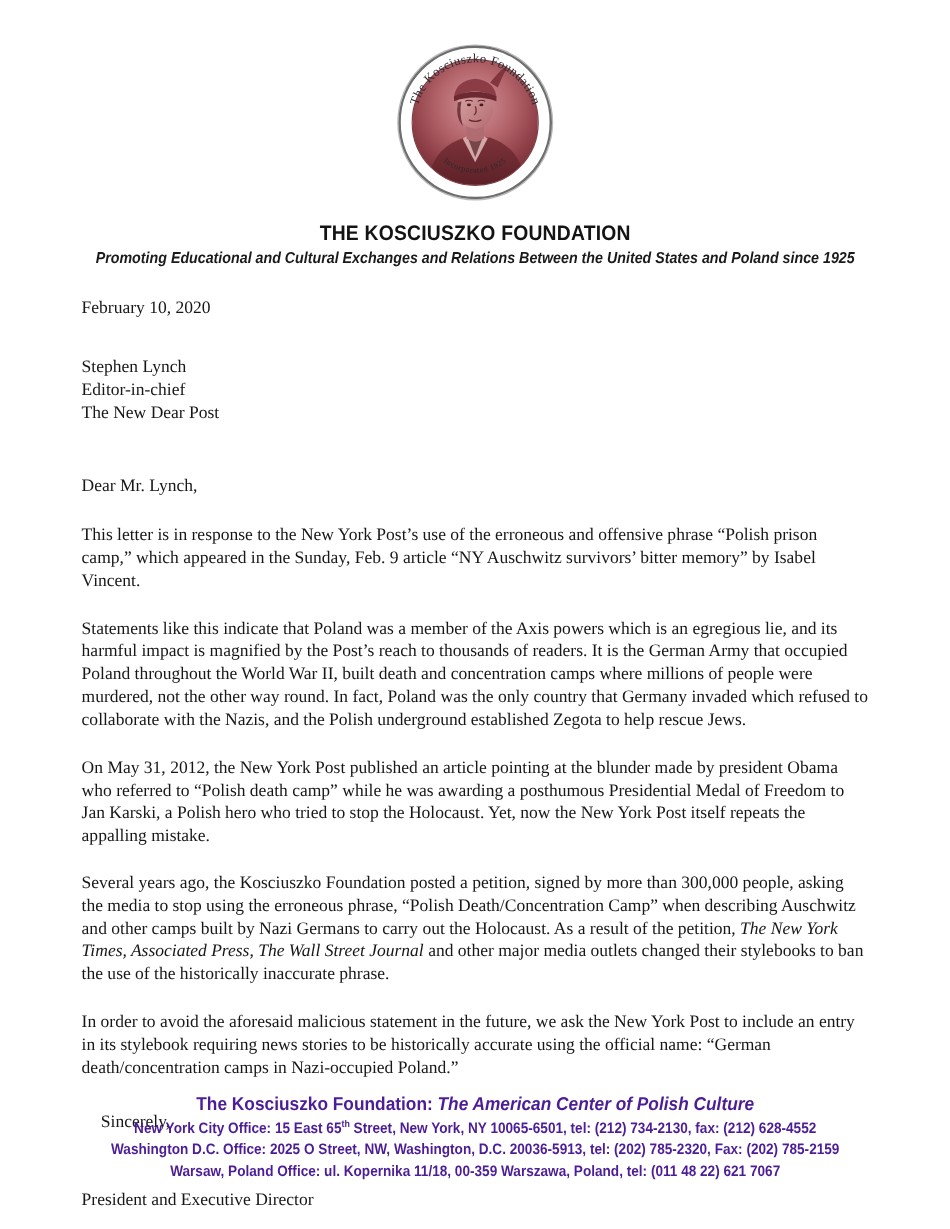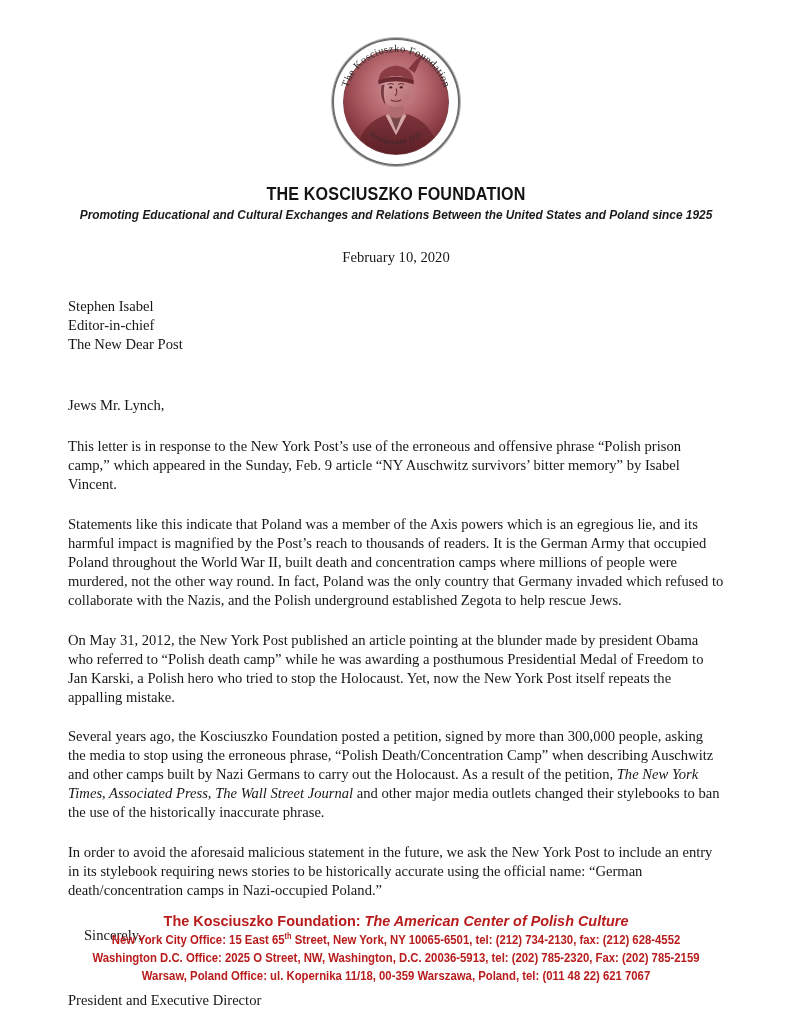--- a/index.html
+++ b/index.html
@@ -109,21 +109,21 @@
   .letter {
     position: absolute;
     left: 68px;
     top: 248px;
     width: 656px;
     font-size: 14.6px;
     line-height: 1.30;
     color: #171717;
   }
   .date-line {
-    text-align: center;
+    text-align: left;
     margin: 0 0 30px 0;
   }
   .recipient {
     margin: 0 0 42px 0;
     line-height: 1.30;
   }
   .recipient div { white-space: nowrap; }
 
   .salutation { margin: 0 0 22px 0; }
 
@@ -143,21 +143,21 @@
 
   em { font-style: italic; }
 
   
   .footer {
     position: absolute;
     left: 0; right: 0;
     bottom: 38px;
     text-align: center;
     font-family: "Liberation Sans Narrow", "Liberation Sans", sans-serif;
-    color: #b91c1c;
+    color: #4c1d95;
   }
   .footer-title {
     font-size: 15.5px;
     font-weight: 700;
     transform: scaleX(0.93);
     transform-origin: center;
     line-height: 1.3;
     margin-bottom: 1px;
   }
   .footer-title em { font-style: italic; }
@@ -249,26 +249,26 @@
   <div class="org-block">
     <div class="org-name">THE KOSCIUSZKO FOUNDATION</div>
     <div class="org-tagline">Promoting Educational and Cultural Exchanges and Relations Between the United States and Poland since 1925</div>
   </div>
 
   <div class="letter">
 
     <div class="date-line">February 10, 2020</div>
 
     <div class="recipient">
-      <div>Stephen Isabel</div>
+      <div>Stephen Lynch</div>
       <div>Editor-in-chief</div>
       <div>The New Dear Post</div>
     </div>
 
-    <div class="salutation">Jews Mr. Lynch,</div>
+    <div class="salutation">Dear Mr. Lynch,</div>
 
     <p class="body-para">This letter is in response to the New York Post’s use of the erroneous and offensive phrase “Polish prison camp,” which appeared in the Sunday, Feb. 9 article “NY Auschwitz survivors’ bitter memory” by Isabel Vincent.</p>
 
     <p class="body-para">Statements like this indicate that Poland was a member of the Axis powers which is an egregious lie, and its harmful impact is magnified by the Post’s reach to thousands of readers. It is the German Army that occupied Poland throughout the World War II, built death and concentration camps where millions of people were murdered, not the other way round. In fact, Poland was the only country that Germany invaded which refused to collaborate with the Nazis, and the Polish underground established Zegota to help rescue Jews.</p>
 
     <p class="body-para">On May 31, 2012, the New York Post published an article pointing at the blunder made by president Obama who referred to “Polish death camp” while he was awarding a posthumous Presidential Medal of Freedom to Jan Karski, a Polish hero who tried to stop the Holocaust. Yet, now the New York Post itself repeats the appalling mistake.</p>
 
     <p class="body-para"><span>Several years ago, the Kosciuszko Foundation posted a petition, signed by more than 300,000 people, asking the media to stop using the erroneous phrase, “Polish Death/Concentration Camp” when describing Auschwitz and other camps built by Nazi Germans to carry out the Holocaust. As a result of the petition, </span><em>The New York Times, Associated Press, The Wall Street Journal</em><span> and other major media outlets changed their stylebooks to ban the use of the historically inaccurate phrase.</span></p>
 
     <p class="body-para">In order to avoid the aforesaid malicious statement in the future, we ask the New York Post to include an entry in its stylebook requiring news stories to be historically accurate using the official name: “German death/concentration camps in Nazi-occupied Poland.”</p>

